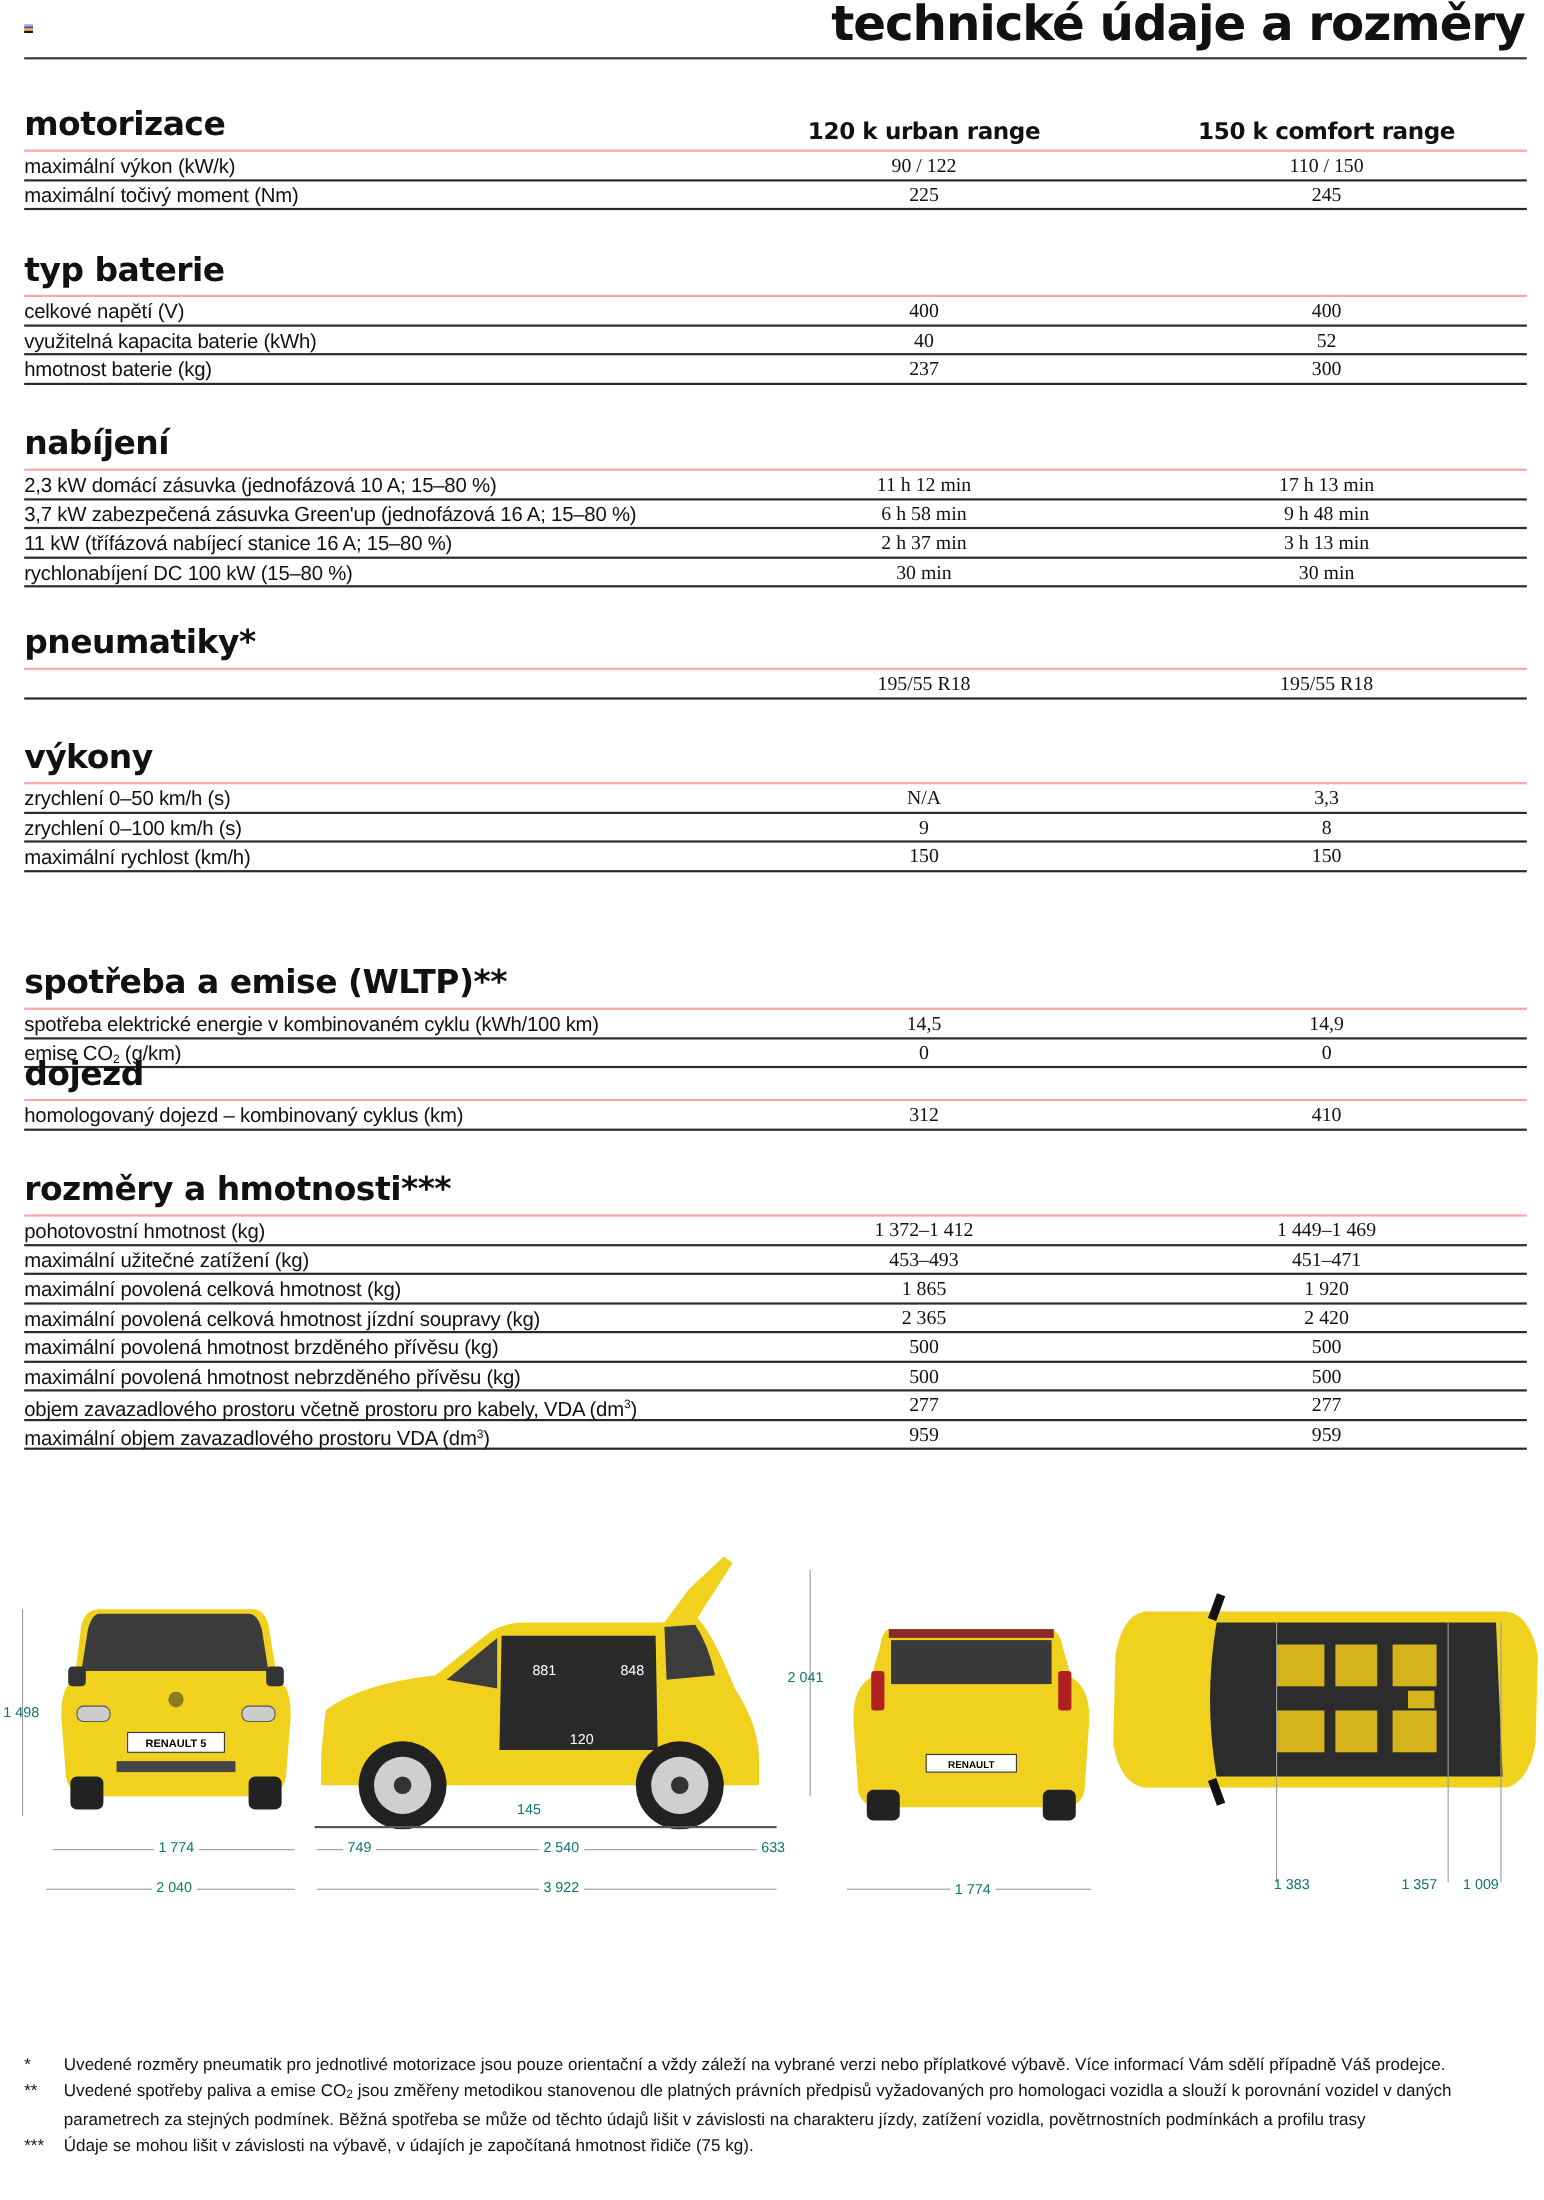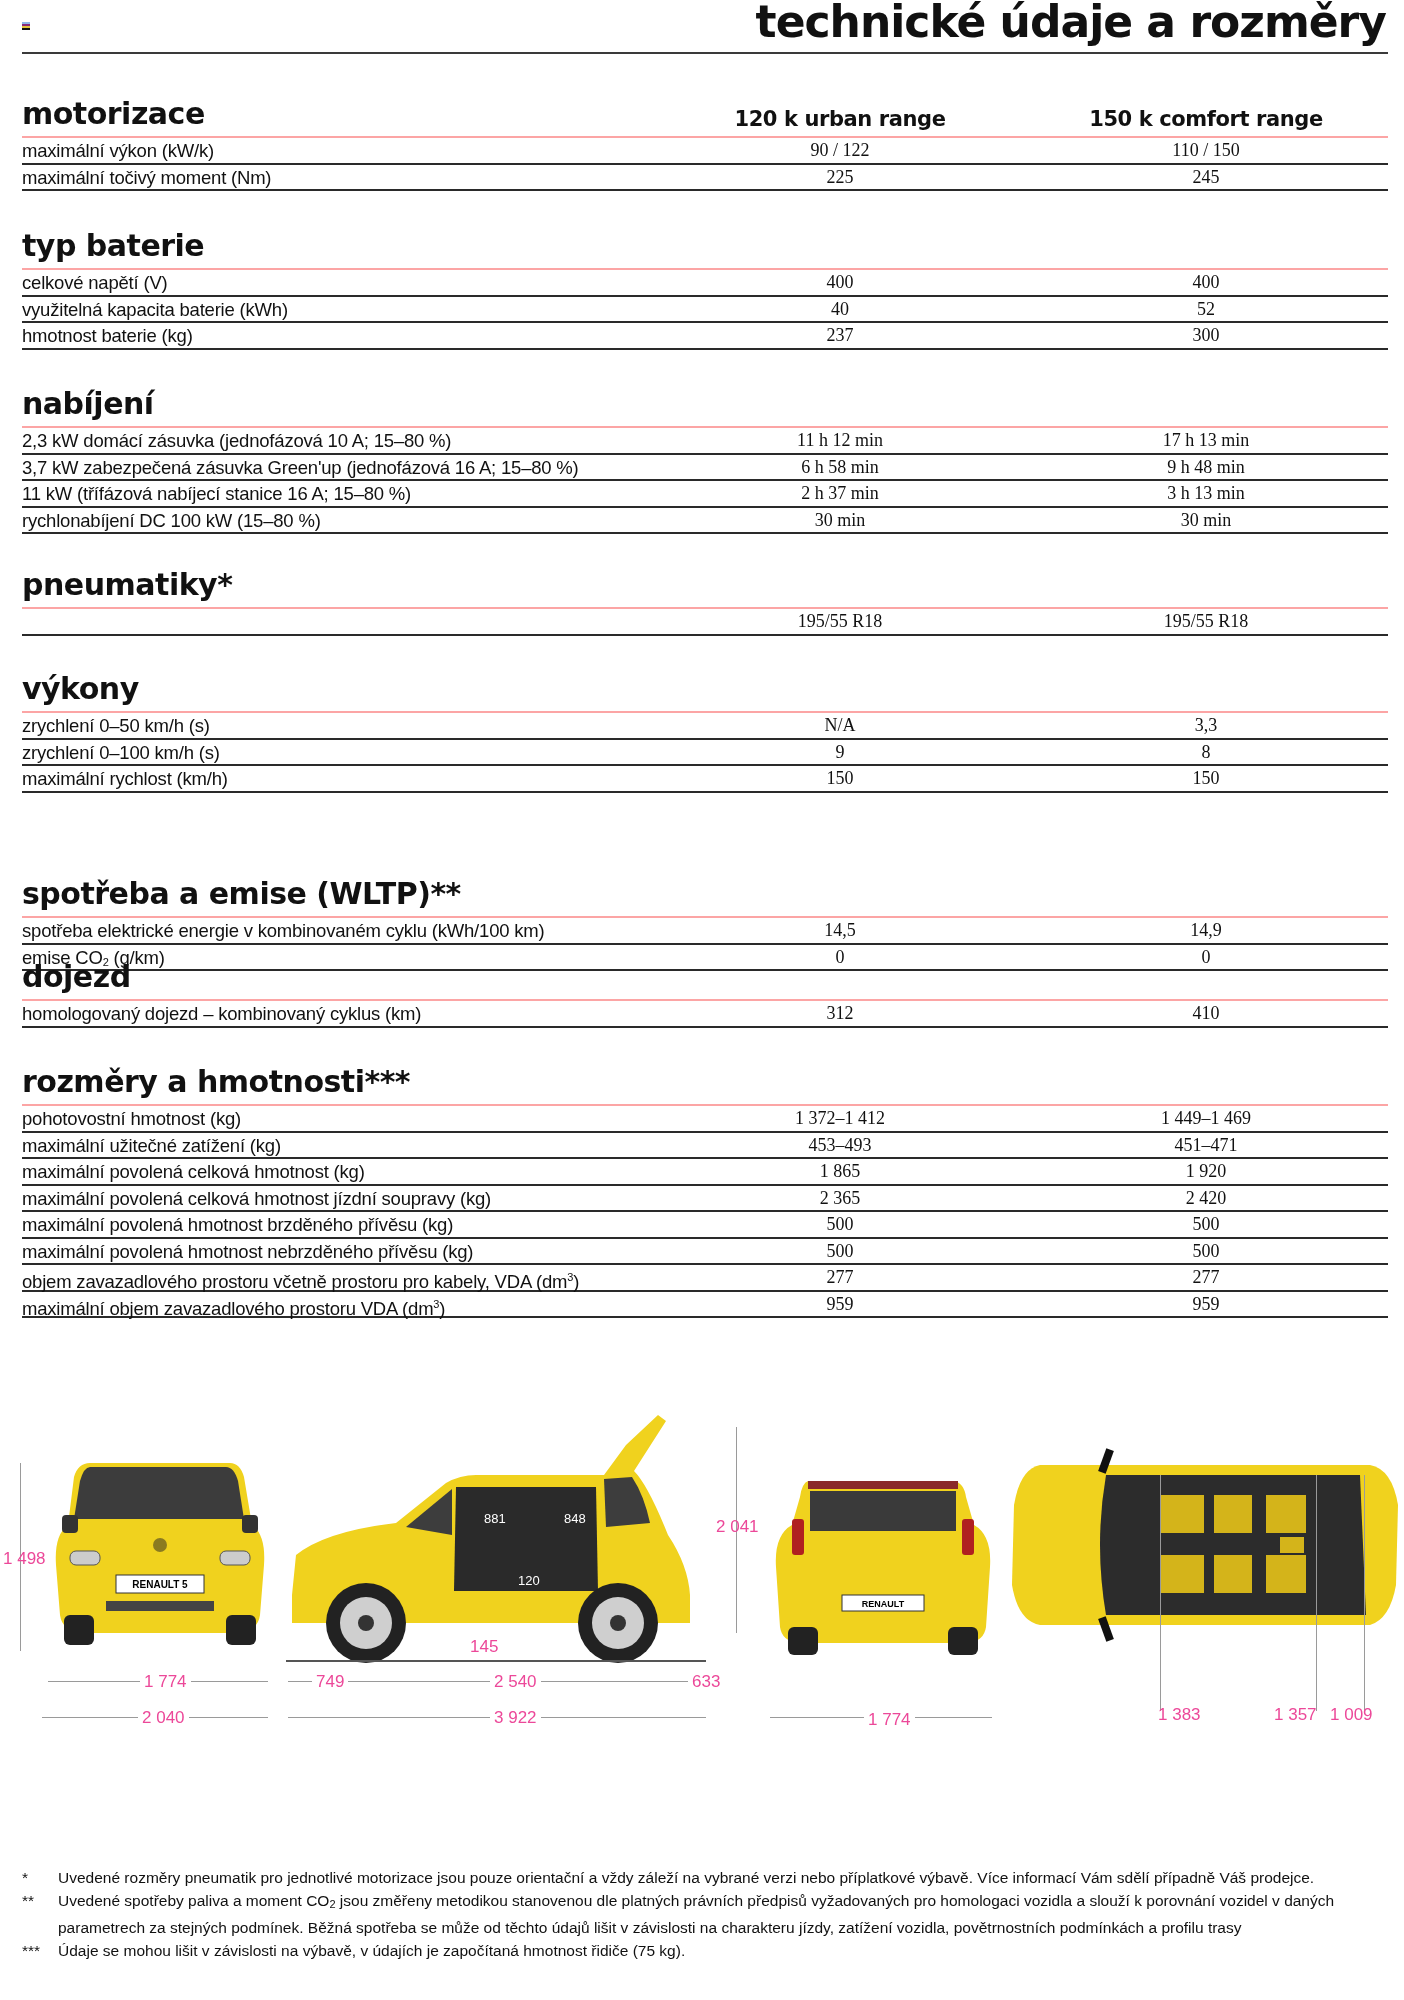--- a/index.html
+++ b/index.html
@@ -20,21 +20,21 @@
   .rows { border-top:2px solid #fca5a5; }
   .row { position:relative; height:24.5px; border-bottom:2px solid #2a2a2a; }
   .row .label { position:absolute; left:0; top:1px; font-size:18.5px; line-height:23px; white-space:nowrap; letter-spacing:-0.2px; }
   .row .v1, .row .v2 { position:absolute; top:1px; font-size:18px; line-height:23px; white-space:nowrap; transform:translateX(-50%);font-family:Liberation Serif, serif; }
   .row .v1 { left:818px; }
   .row .v2 { left:1184px; }
   sub { font-size:11px; vertical-align:-2px; }
   sup { font-size:11px; vertical-align:7px; }
 
   .diagrams { position:absolute; left:0; top:1415px; width:1404px; height:320px; }
-  .dim { position:absolute; font-size:17px; color:#ec4899; white-space:nowrap; }
+  .dim { position:absolute; font-size:13px; color:#0f766e; white-space:nowrap; }
   .dimline { position:absolute; background:#9a9a9a; }
   .car { position:absolute; }
 
   .footnotes { position:absolute; left:22px; top:1866px; width:1366px; font-size:15.5px; line-height:23px; }
   .fn { position:relative; padding-left:36px; }
   .fn .mark { position:absolute; left:0; top:0; }
 </style>
 </head>
 <body>
 
@@ -317,19 +317,19 @@
   <div class="dim" style="left:1330px; top:290px">1 009</div>
 </div>
 
 <div class="footnotes">
   <div class="fn">
     <span class="mark">*</span>
     <span>Uvedené rozměry pneumatik pro jednotlivé motorizace jsou pouze orientační a vždy záleží na vybrané verzi nebo příplatkové výbavě. Více informací Vám sdělí případně Váš prodejce.</span>
   </div>
   <div class="fn">
     <span class="mark">**</span>
-    <span>Uvedené spotřeby paliva a moment CO</span><sub>2</sub><span> jsou změřeny metodikou stanovenou dle platných právních předpisů vyžadovaných pro homologaci vozidla a slouží k porovnání vozidel v daných parametrech za stejných podmínek. Běžná spotřeba se může od těchto údajů lišit v závislosti na charakteru jízdy, zatížení vozidla, povětrnostních podmínkách a profilu trasy</span>
+    <span>Uvedené spotřeby paliva a emise CO</span><sub>2</sub><span> jsou změřeny metodikou stanovenou dle platných právních předpisů vyžadovaných pro homologaci vozidla a slouží k porovnání vozidel v daných parametrech za stejných podmínek. Běžná spotřeba se může od těchto údajů lišit v závislosti na charakteru jízdy, zatížení vozidla, povětrnostních podmínkách a profilu trasy</span>
   </div>
   <div class="fn">
     <span class="mark">***</span>
     <span>Údaje se mohou lišit v závislosti na výbavě, v údajích je započítaná hmotnost řidiče (75 kg).</span>
   </div>
 </div>
 
 </body></html>

